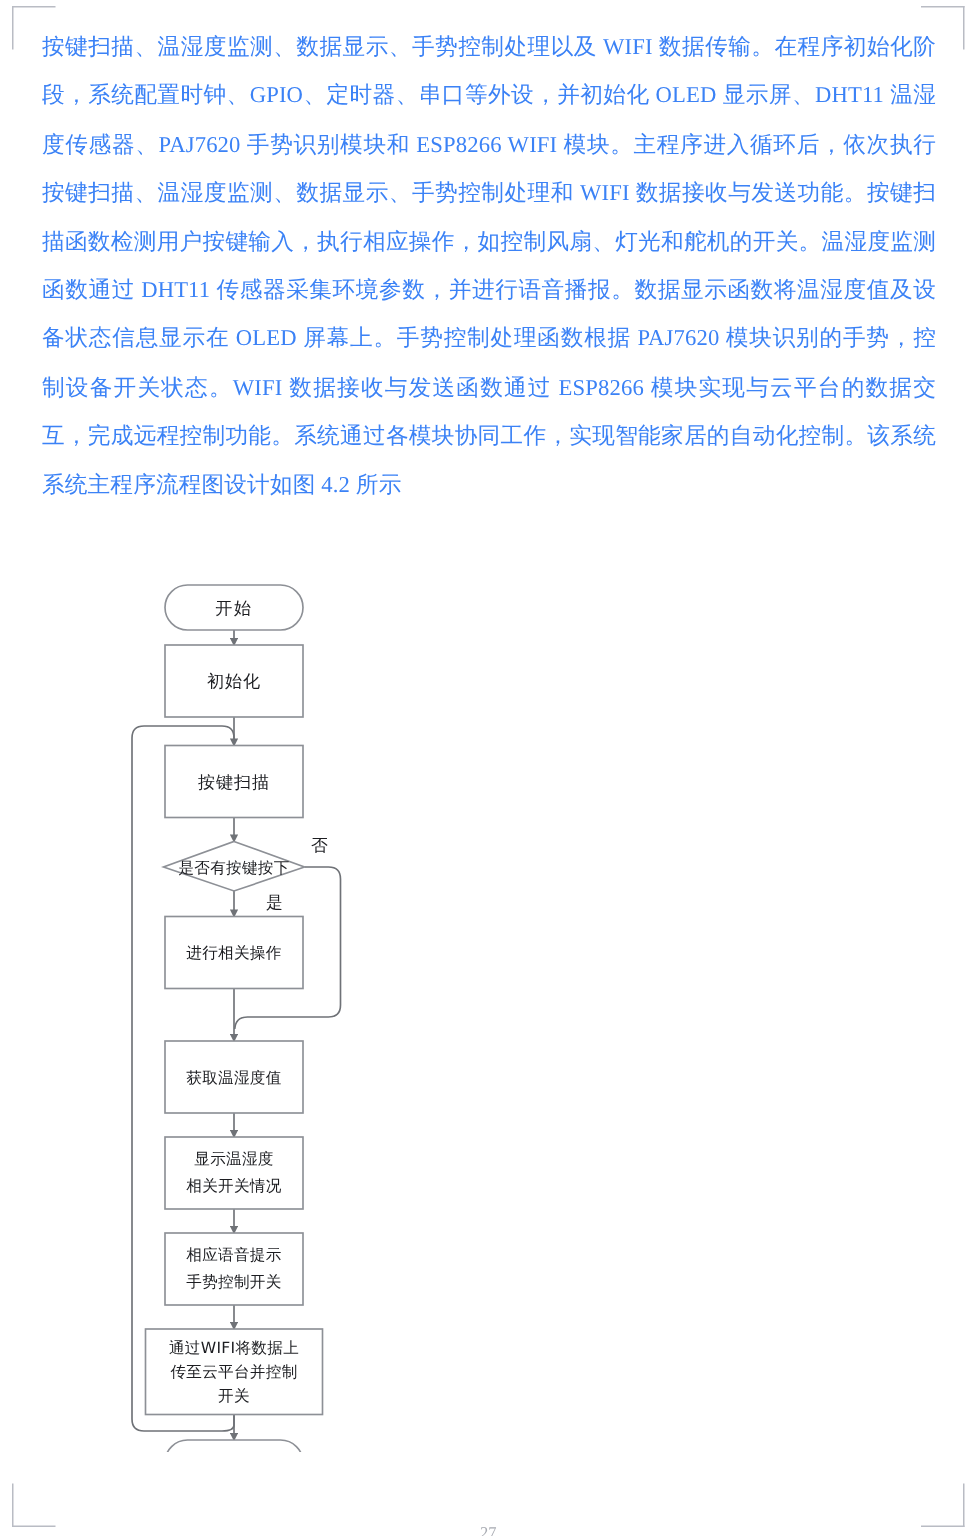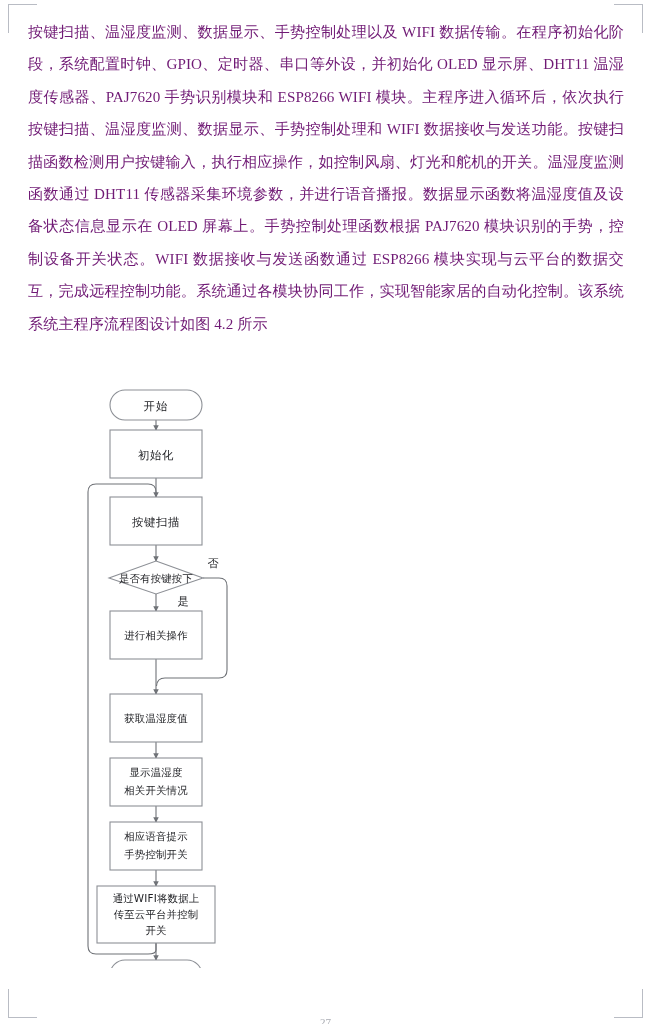--- a/index.html
+++ b/index.html
@@ -31,21 +31,21 @@
   .crop-br { right: 8px; bottom: 6px; border-right-width: 1px; border-bottom-width: 1px; }
 
   
   .body-text {
     position: absolute;
     left: 28px;
     top: 16px;
     width: 596px;
     font-size: 15.1px;
     line-height: 32.4px;
-    color: #701a75;
+    color: #3b82f6;
     text-align: justify;
     text-justify: inter-character;
     letter-spacing: 0.1px;
   }
 
   
   #flow {
     position: absolute;
     left: 0;
     top: 368px;

